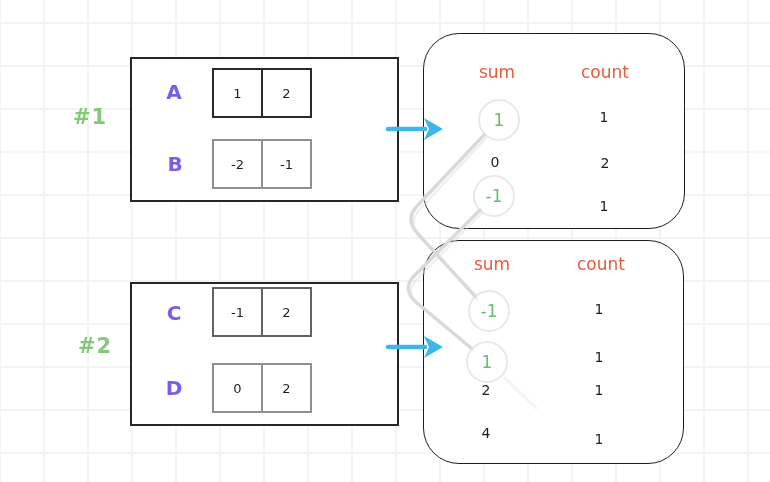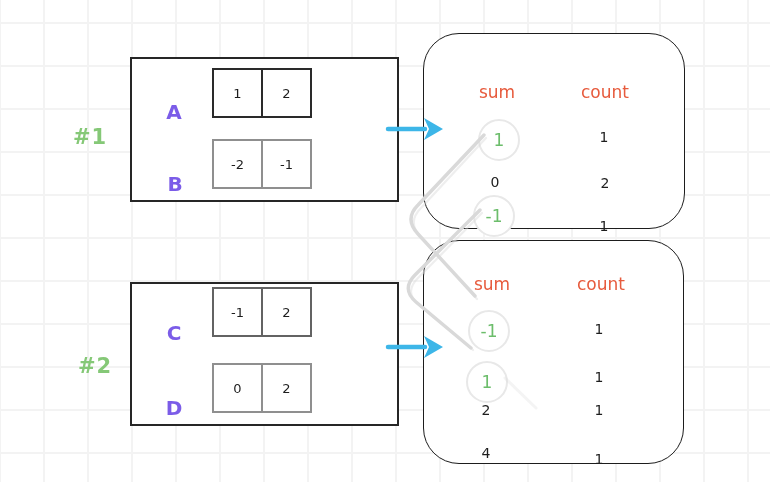--- a/index.html
+++ b/index.html
@@ -7,21 +7,21 @@
     position:relative;width:770px;height:482px;overflow:hidden;
     background-color:#ffffff;
     background-image:
       linear-gradient(to right,#f3f3f3 2px,transparent 2px),
       linear-gradient(to bottom,#f3f3f3 2px,transparent 2px);
     background-size:44px 43px;
     background-position:-1px 22px;
     font-family:"DejaVu Sans",sans-serif;
     color:#1d1d1d;
   }
-  .pos{position:absolute;transform:translate(-50%,-50%);white-space:nowrap;margin-top:20px;}
+  .pos{position:absolute;transform:translate(-50%,-50%);white-space:nowrap;}
   .gbox{position:absolute;border:2px solid #262626;background:#ffffff;}
   .rtable{position:absolute;border:1.7px solid #1d1d1d;border-radius:36px;background:#ffffff;}
   .hash{font-size:21px;color:#85c877;font-weight:bold;letter-spacing:1px;}
   .alabel{font-size:20px;color:#7b5ce8;font-weight:bold;}
   .cells{position:absolute;display:flex;}
   .cell{width:51px;height:50px;display:flex;align-items:center;justify-content:center;
         font-size:13px;background:#fff;box-sizing:border-box;}
   .cells-a .cell{border:2px solid #2a2a2a;}
   .cells-b .cell{border:2px solid #8f8f8f;}
   .cells-c .cell{border:2px solid #636363;}

